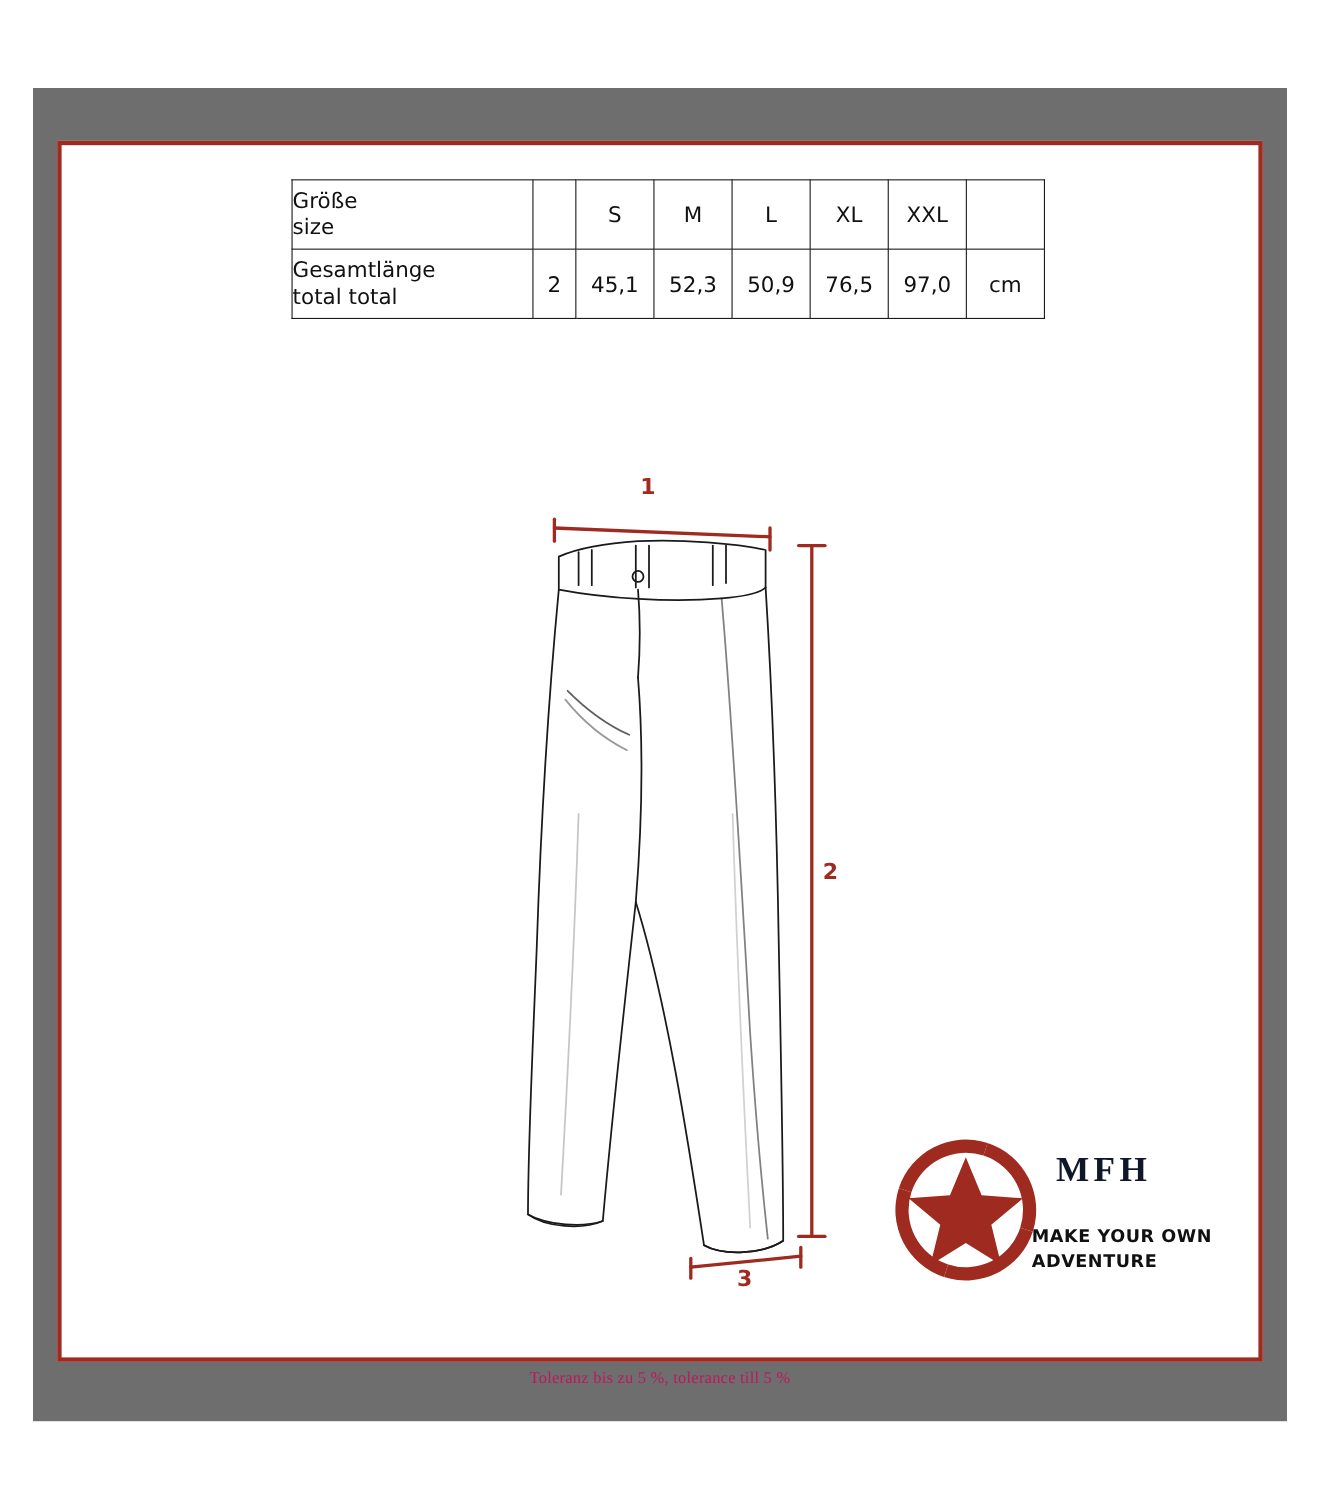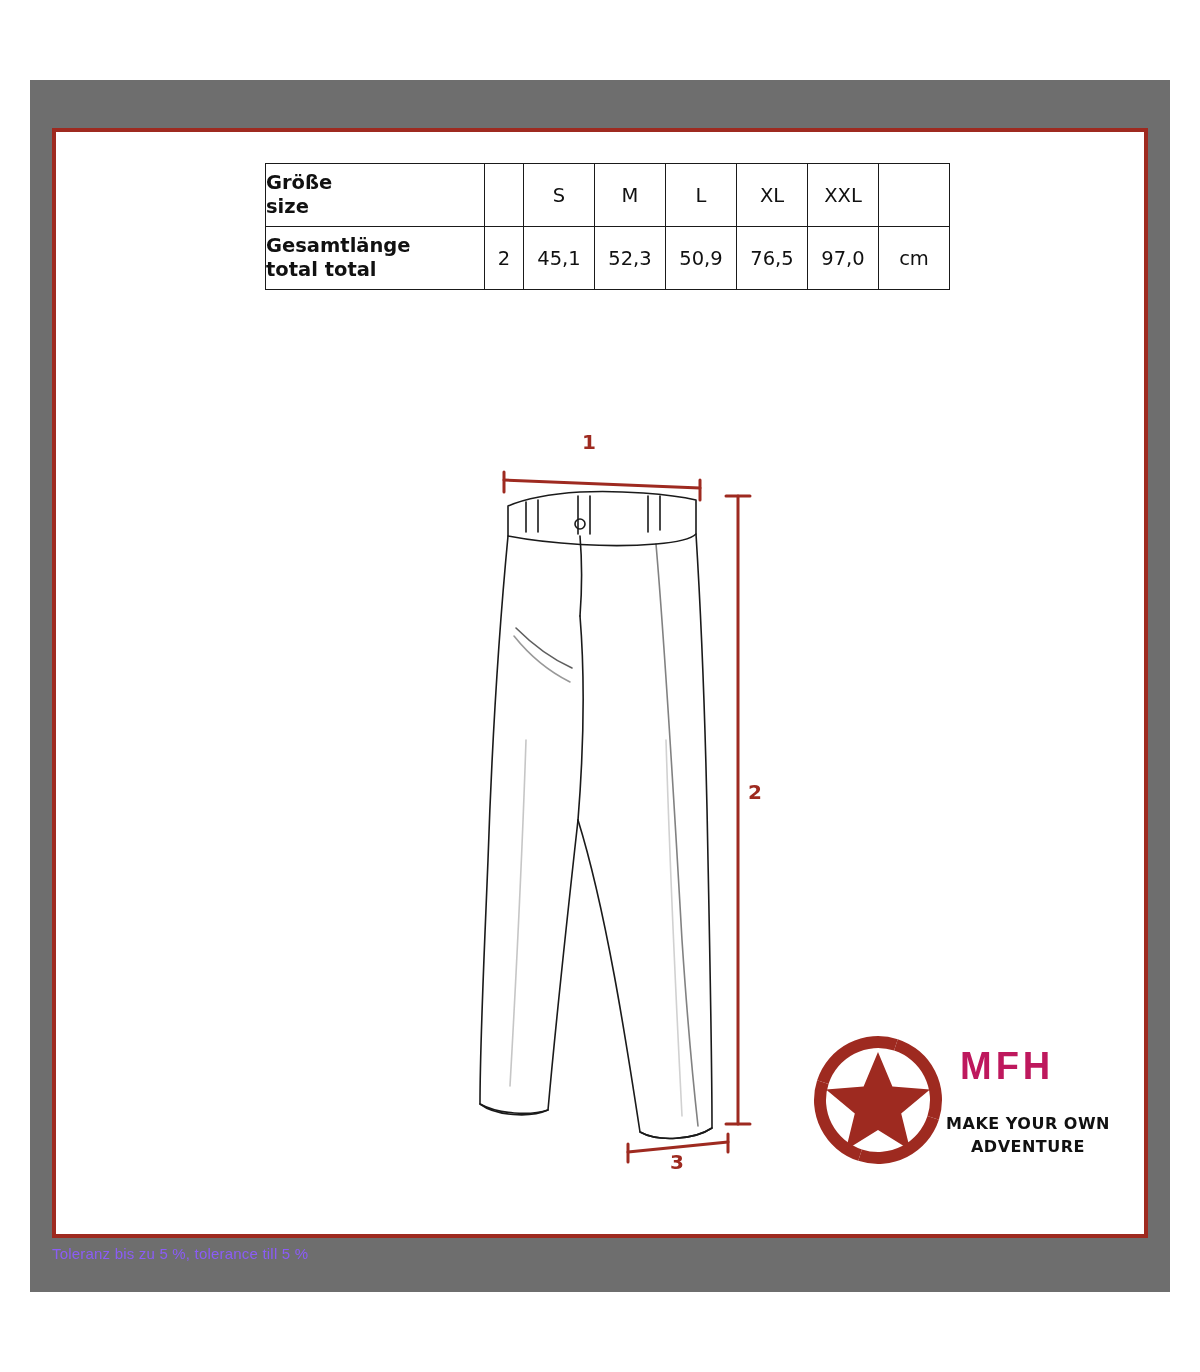--- a/index.html
+++ b/index.html
@@ -41,24 +41,24 @@
     background: #ffffff;
     border: 4px solid #9e2a20;
     box-sizing: border-box;
   }
   
   .tolerance {
     position: absolute;
     left: 52px;
     top: 1245px;
     width: 1096px;
-    text-align: left;
-    color: #8b5cf6;
+    text-align: center;
+    color: #be185d;
     font-size: 15px;
-    font-family: Liberation Sans, sans-serif;
+    font-family: Liberation Serif, serif;
     letter-spacing: 0.2px;
   }
 
   
   .size-table {
     position: absolute;
     left: 265px;
     top: 163px;
     border-collapse: collapse;
     font-size: 19px;
@@ -93,21 +93,21 @@
   .cell-unit {
     width: 70px;
     text-align: center;
     font-size: 19.5px;
   }
   .cell-head {
     text-align: center;
     font-size: 19.5px;
     height: 62px;
   }
-  .label-line { display: block; font-weight: bold; }
+  .label-line { display: block; }
 
   
   .illustration {
     position: absolute;
     left: 430px;
     top: 440px;
     width: 420px;
     height: 760px;
   }
   .dim-label {
@@ -127,32 +127,31 @@
     left: 808px;
     top: 1030px;
     width: 310px;
     height: 145px;
   }
   .logo-star-svg { position: absolute; left: 0; top: 0; }
   .logo-mfh {
     position: absolute;
     left: 152px;
     top: 15px;
-    font-family: Liberation Sans, sans-serif;
+    font-family: Liberation Serif, serif;
     font-weight: bold;
-    font-size: 38px;
+    font-size: 32px;
     letter-spacing: 4px;
-    color: #be185d;
+    color: #0f172a;
   }
   .logo-tagline {
     position: absolute;
     left: 130px;
     top: 82px;
     width: 180px;
-    text-align: center;
     font-family: "DejaVu Sans", sans-serif;
     font-weight: bold;
     font-size: 16px;
     line-height: 1.45;
     color: #111;
     letter-spacing: 0.5px;
   }
 </style>
 </head>
 <body>

